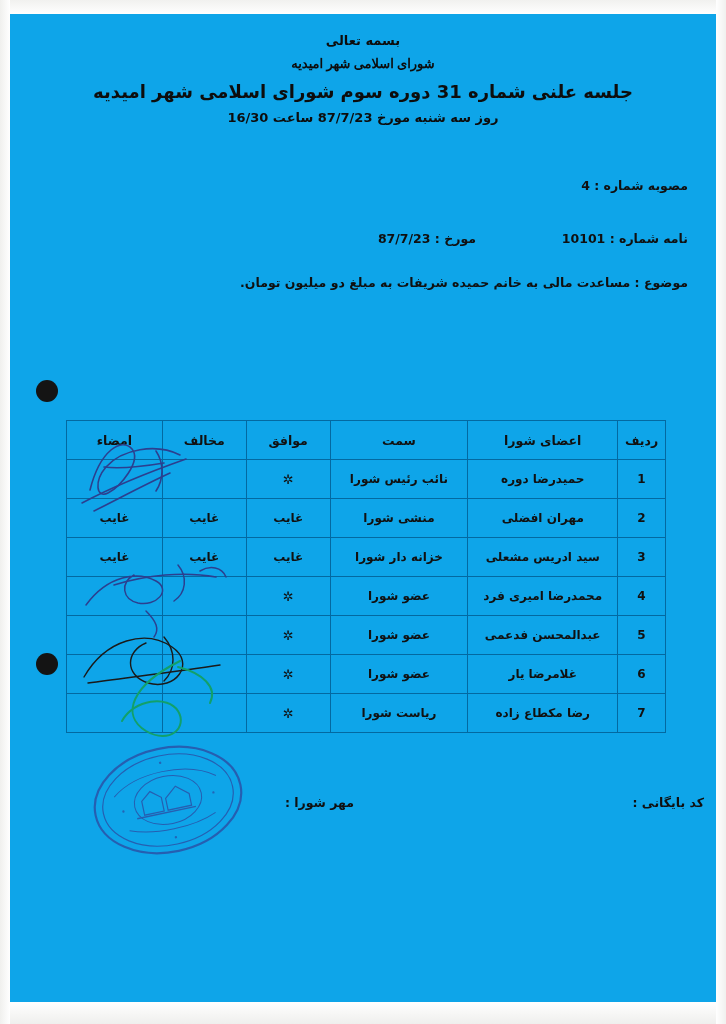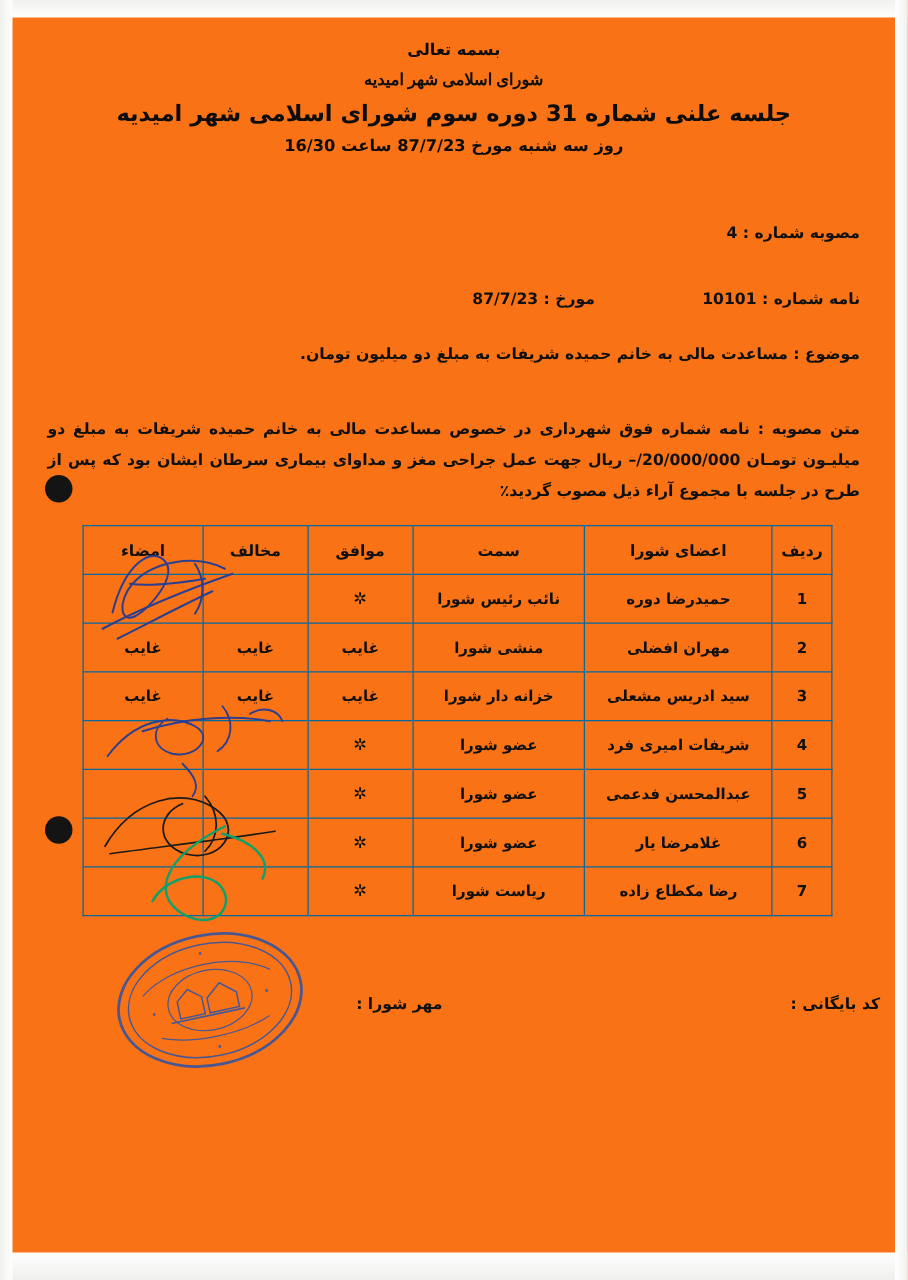--- a/index.html
+++ b/index.html
@@ -12,21 +12,21 @@
     height: 1024px;
     position: relative;
     font-family: "DejaVu Sans", sans-serif;
     color: #101010;
     overflow: hidden;
   }
 
   .page {
     position: absolute;
     inset: 0;
-    background: #f97316;
+    background: #0ea5e9;
   }
 
   
   .scan-edge-top {
     position: absolute;
     top: 0; left: 0; right: 0;
     height: 14px;
     background: linear-gradient(to bottom, #f1f1ef, #ffffff);
   }
   .scan-edge-bottom {
@@ -182,21 +182,20 @@
     <div class="line3">جلسه علنی شماره  31 دوره سوم شورای اسلامی شهر امیدیه</div>
     <div class="line4">روز سه شنبه مورخ 87/7/23 ساعت 16/30</div>
   </div>
 
   <div class="meta-row meta-approval">مصوبه شماره : 4</div>
   <div class="meta-row meta-letter">نامه شماره : 10101</div>
   <div class="meta-row meta-date">مورخ : 87/7/23</div>
 
   <div class="subject">موضوع : مساعدت مالی به خانم حمیده شریفات به مبلغ دو میلیون تومان.</div>
 
-  <div class="body-text">متن مصوبه : نامه شماره فوق شهرداری در خصوص مساعدت مالی به خانم حمیده شریفات به مبلغ دو میلیـون تومـان 20/000/000/– ریال جهت عمل جراحی مغز و مداوای بیماری سرطان ایشان بود که پس از طرح در جلسه با مجموع آراء ذیل مصوب گردید٪</div>
 
   <div class="punch punch-1"></div>
   <div class="punch punch-2"></div>
 
   <table class="council">
     <thead>
       <tr>
         <th class="col-row">ردیف</th>
         <th class="col-member">اعضای شورا</th>
         <th class="col-post">سمت</th>
@@ -225,21 +224,21 @@
       <tr>
         <td>3</td>
         <td>سید ادریس مشعلی</td>
         <td>خزانه دار شورا</td>
         <td>غایب</td>
         <td>غایب</td>
         <td>غایب</td>
       </tr>
       <tr>
         <td>4</td>
-        <td>شریفات امیری فرد</td>
+        <td>محمدرضا امیری فرد</td>
         <td>عضو شورا</td>
         <td class="mark-star">✲</td>
         <td></td>
         <td></td>
       </tr>
       <tr>
         <td>5</td>
         <td>عبدالمحسن فدعمی</td>
         <td>عضو شورا</td>
         <td class="mark-star">✲</td>

